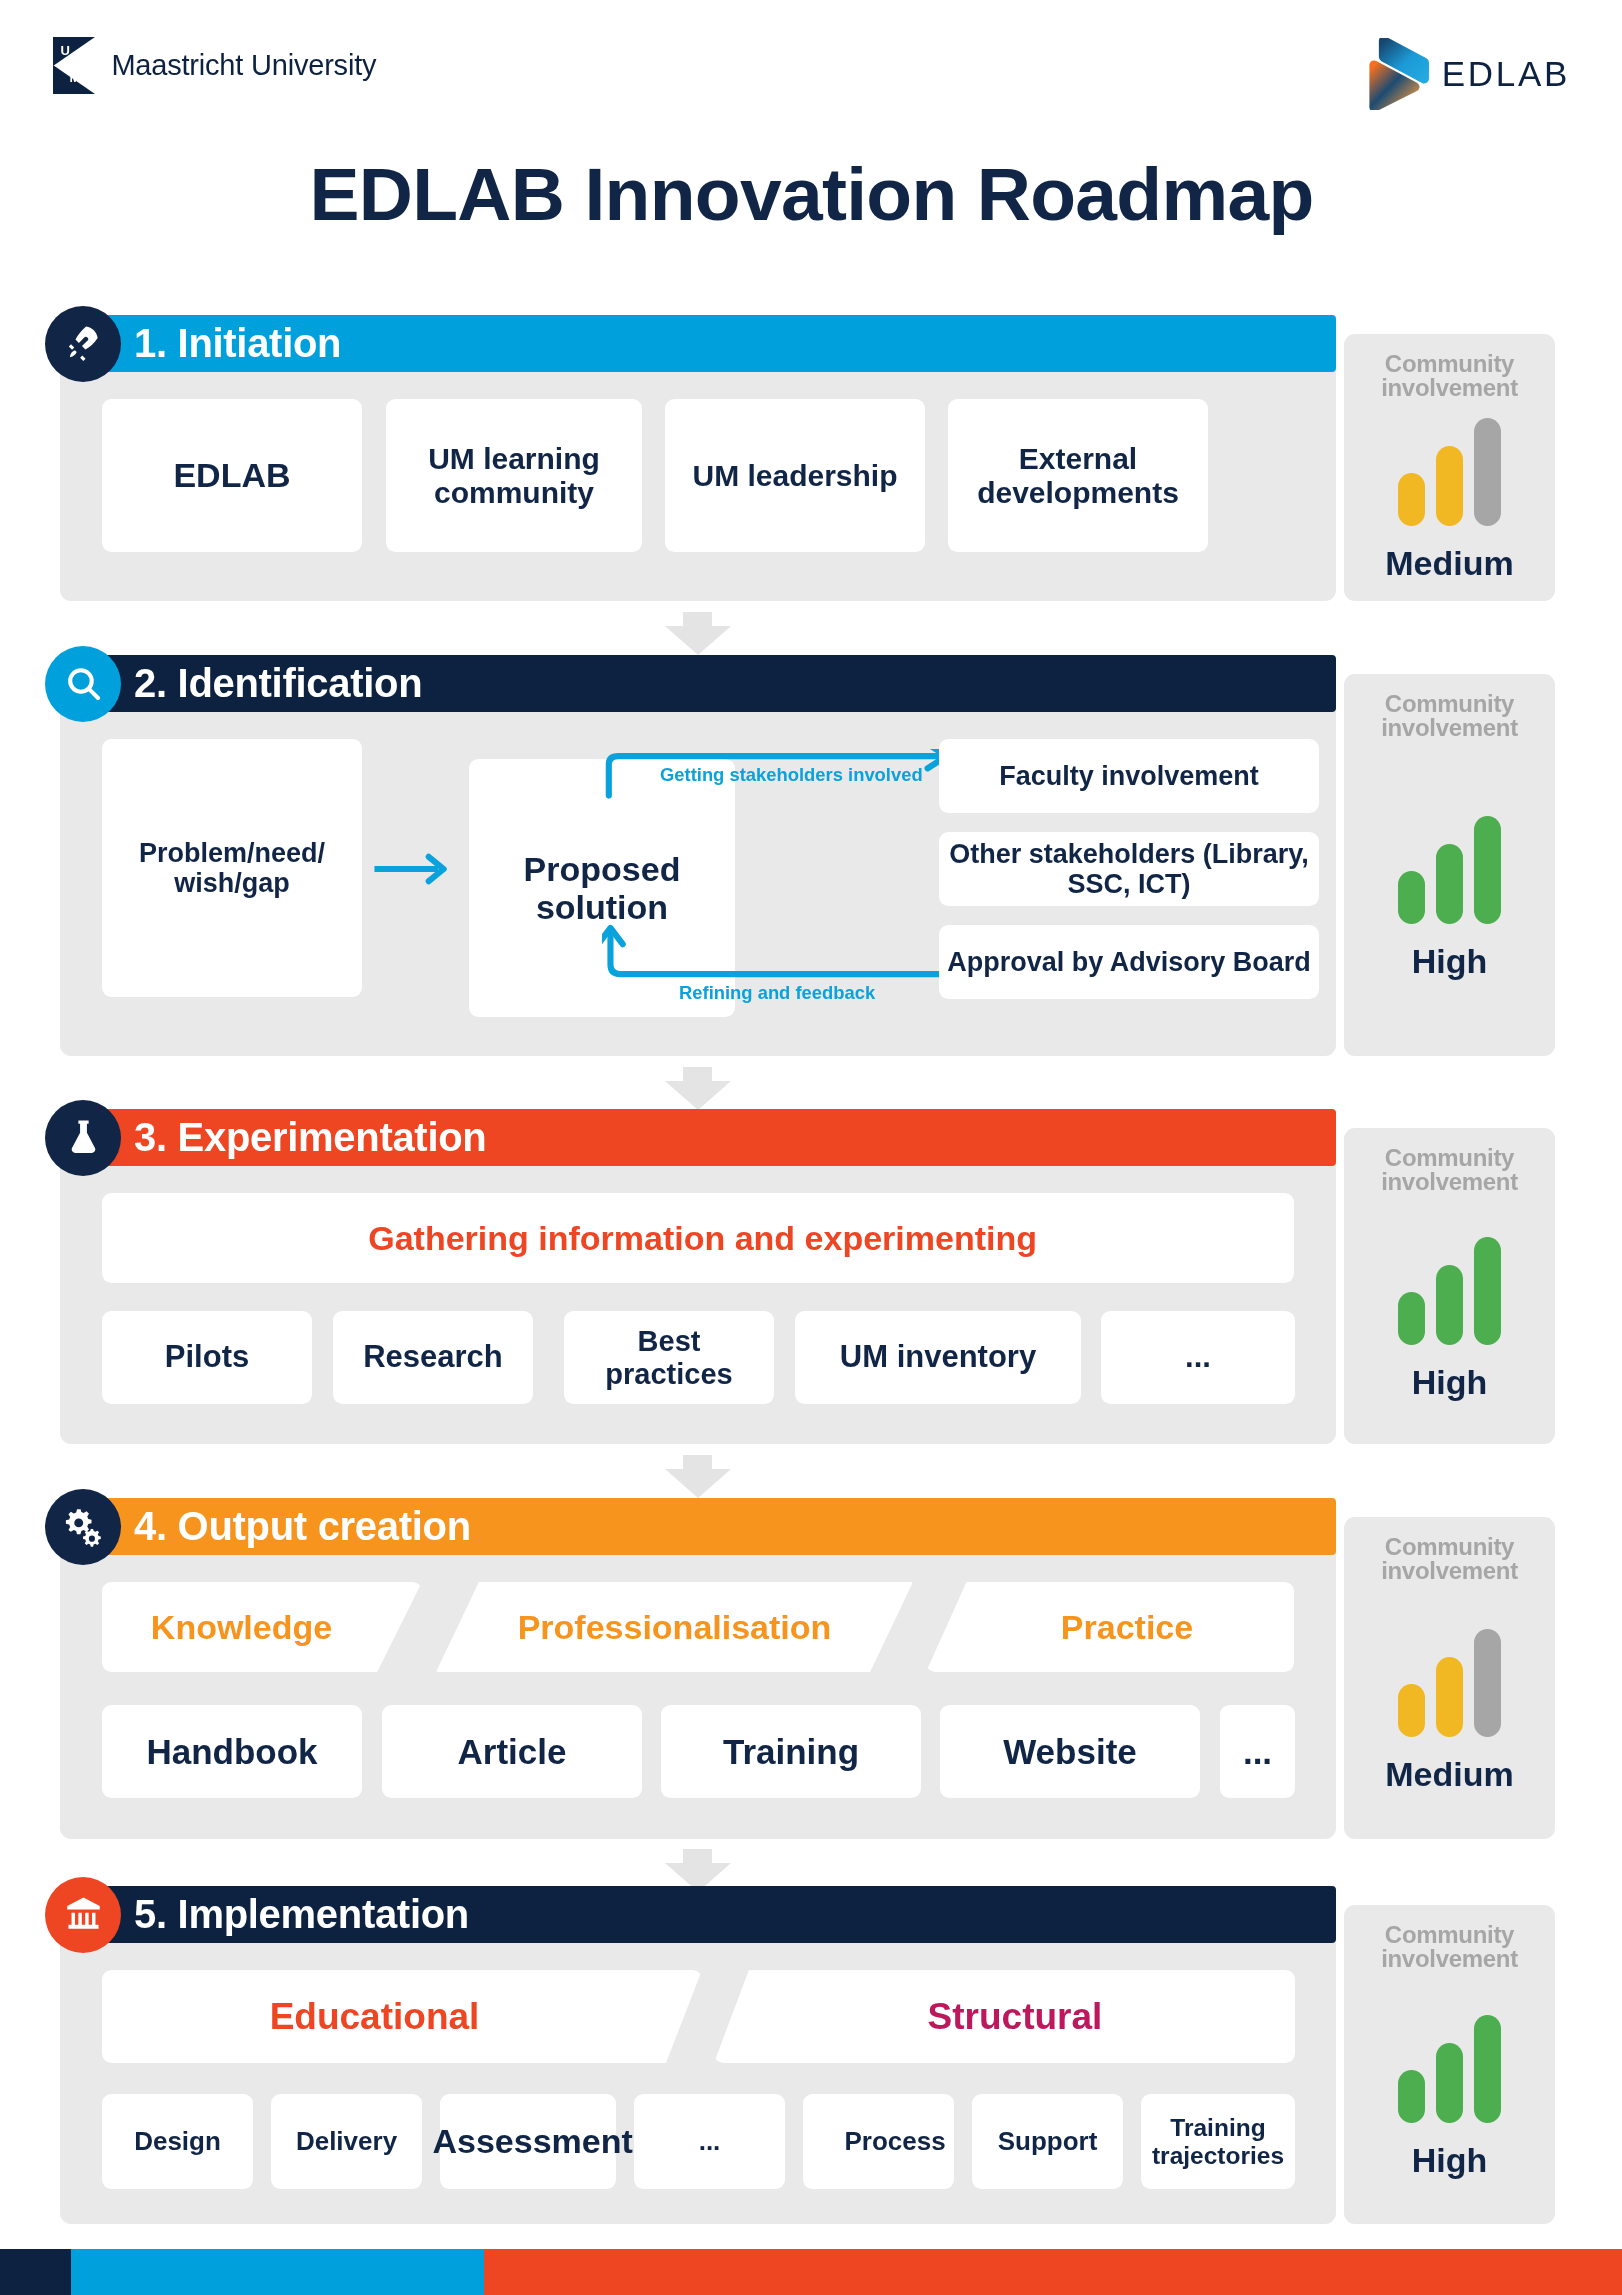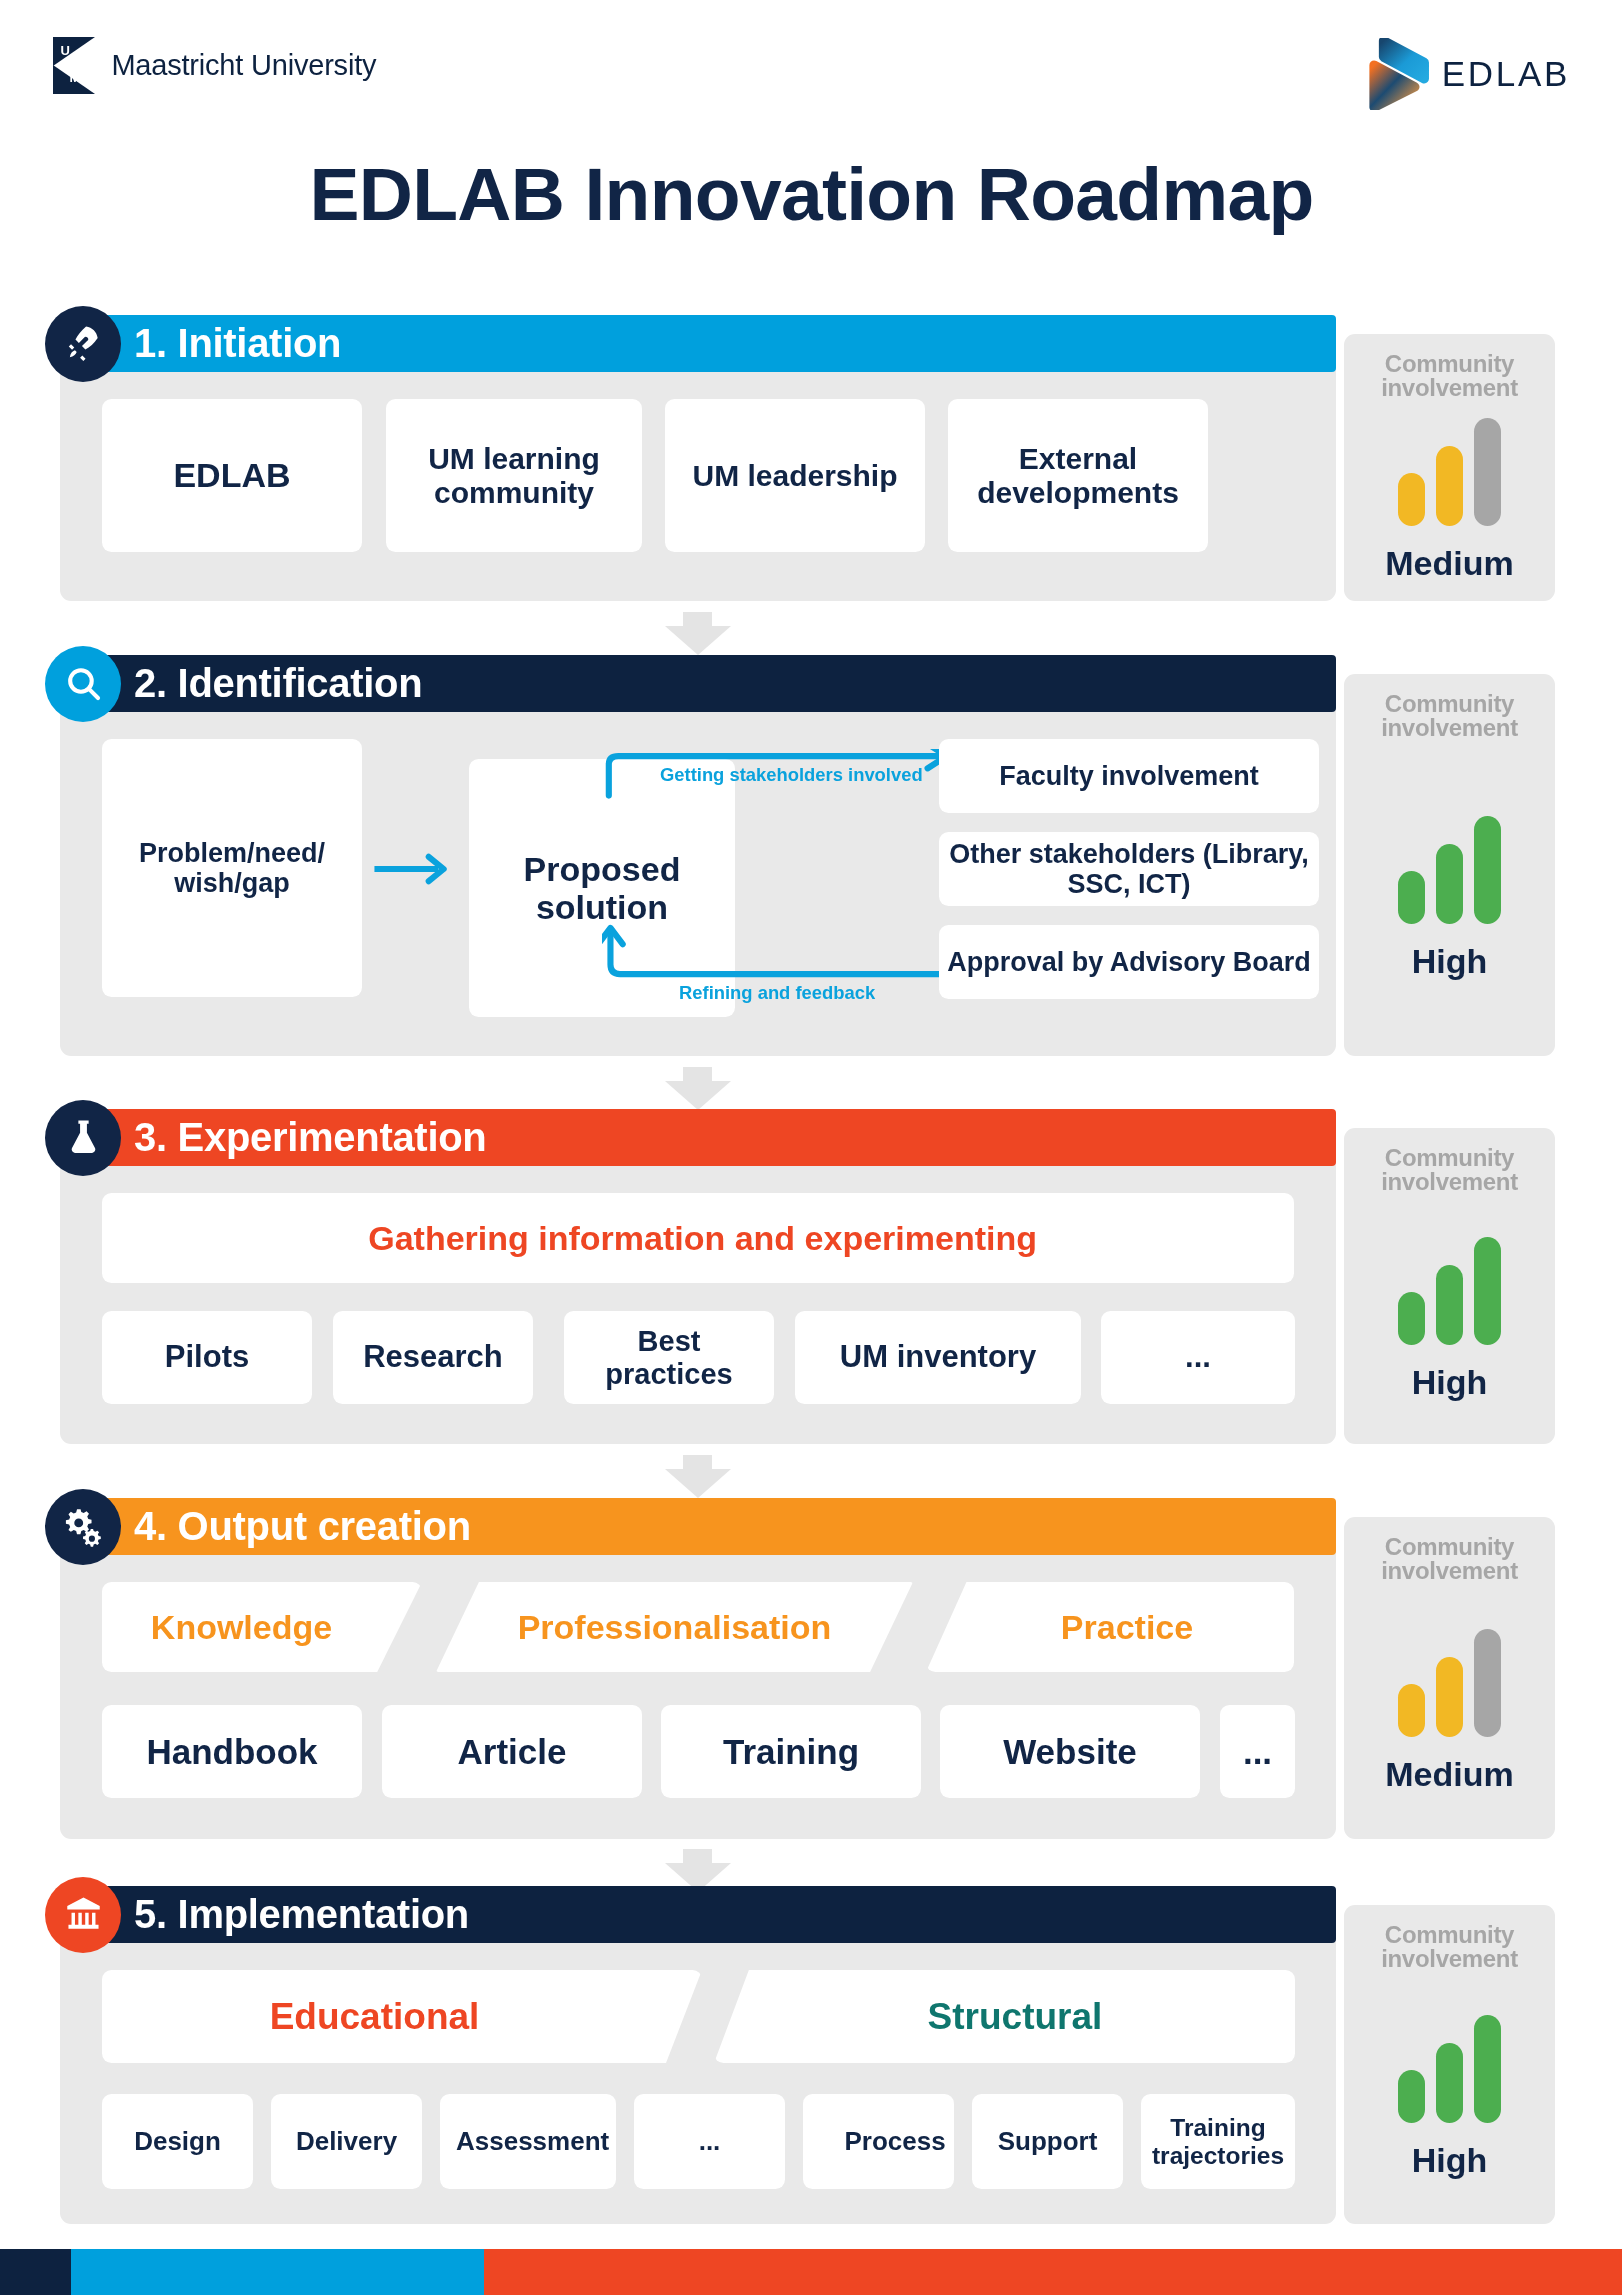--- a/index.html
+++ b/index.html
@@ -309,27 +309,27 @@
     </svg>
   </div>
 
   <div style="position:absolute;left:42px;top:84px;width:1192px;height:93px;">
     <div class="skew-card" style="position:absolute;left:0;top:0;width:600px;height:93px;border-radius:9.5px;
                 clip-path:polygon(0 0, 100% 0, 94% 100%, 0 100%);">
       <span style="font-size:37px;color:#ee4623;margin-right:55px;">Educational</span>
     </div>
     <div class="skew-card" style="position:absolute;left:612px;top:0;width:581px;height:93px;border-radius:9.5px;
                 clip-path:polygon(6% 0, 100% 0, 100% 100%, 0 100%);">
-      <span style="font-size:37px;color:#0f766e;margin-left:21px;">Structural</span>
+      <span style="font-size:37px;color:#be185d;margin-left:21px;">Structural</span>
     </div>
   </div>
 
   <div class="card" style="position:absolute;left:42px;top:208px;width:151px;height:95px;font-size:26px;">Design</div>
   <div class="card" style="position:absolute;left:211px;top:208px;width:151px;height:95px;font-size:26px;">Delivery</div>
-  <div class="card" style="position:absolute;left:380px;top:208px;width:176px;height:95px;font-size:26px;padding-left:16px;">Assessment</div>
+  <div class="card" style="position:absolute;left:380px;top:208px;width:176px;height:95px;font-size:34px;padding-left:16px;">Assessment</div>
   <div class="card" style="position:absolute;left:574px;top:208px;width:151px;height:95px;font-size:26px;">...</div>
   <div class="card" style="position:absolute;left:743px;top:208px;width:151px;height:95px;font-size:26px;padding-left:40px;">Process</div>
   <div class="card" style="position:absolute;left:912px;top:208px;width:151px;height:95px;font-size:26px;">Support</div>
   <div class="card" style="position:absolute;left:1081px;top:208px;width:154px;height:95px;font-size:24.5px;">Training trajectories</div>
 
   <div class="ci-panel" style="left:1284px;top:19px;height:319px;">
     <div class="ci-title">
       <span>Community</span><br><span>involvement</span>
     </div>
     <div class="ci-bars">

